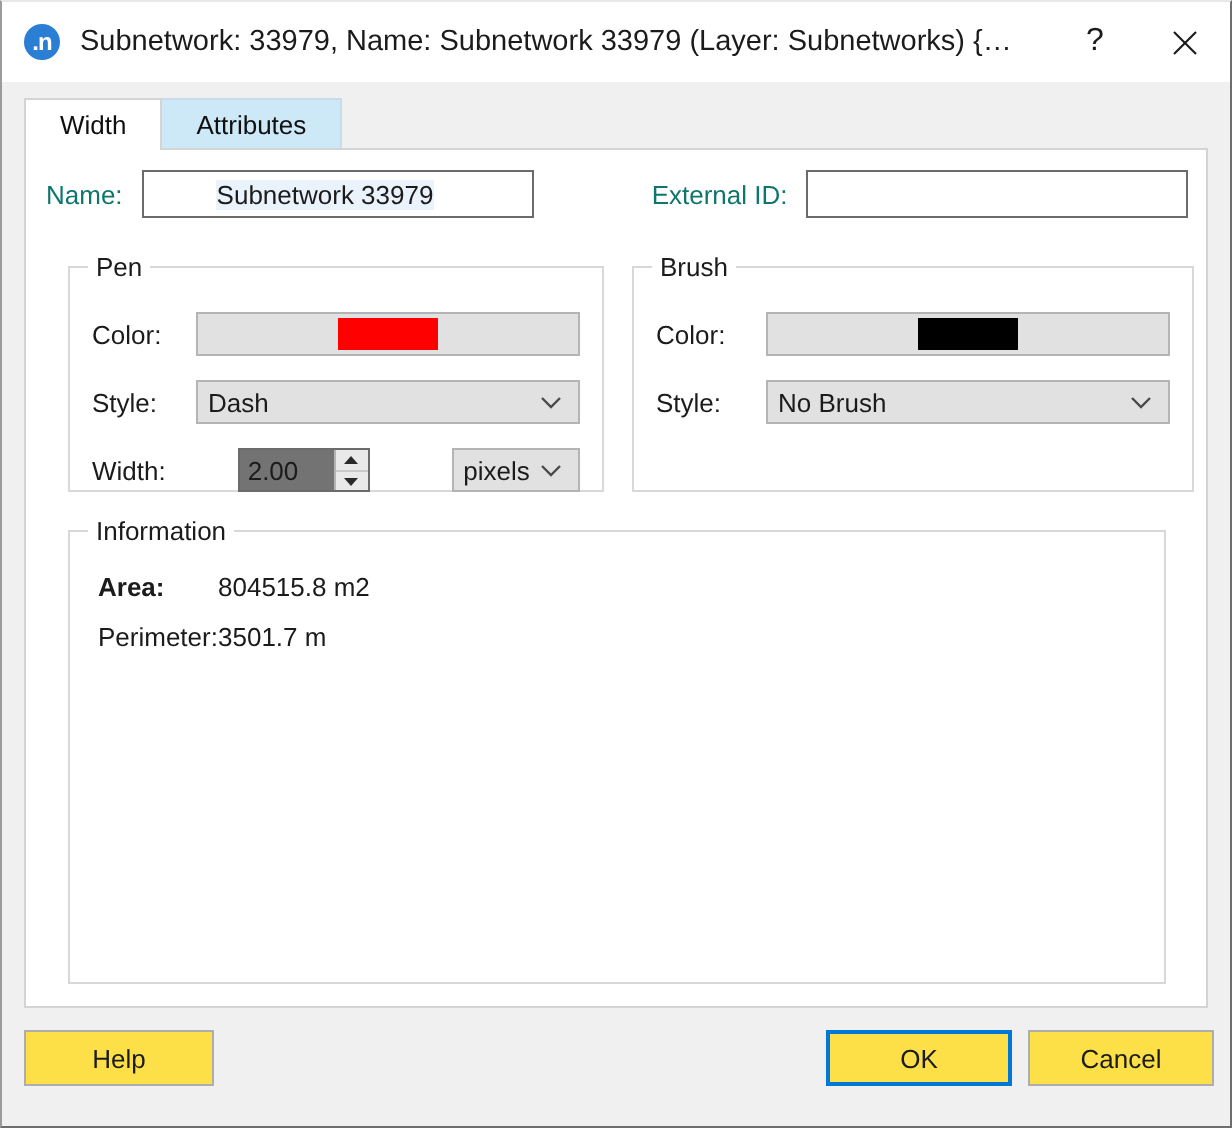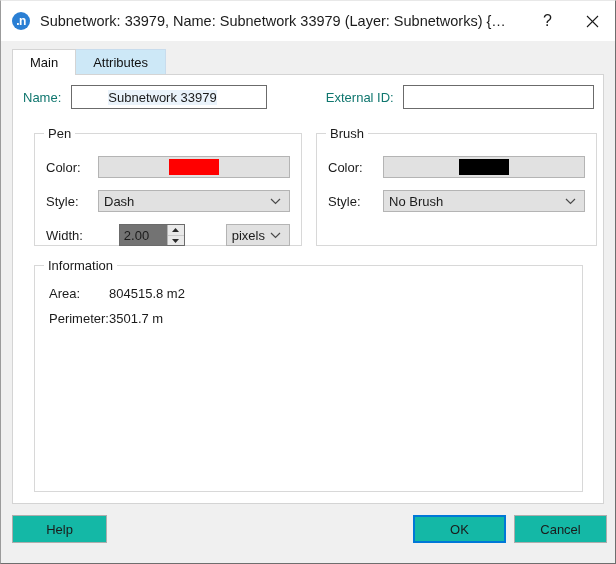--- a/index.html
+++ b/index.html
@@ -203,21 +203,21 @@
   }
 
   
   .footer {
     position: absolute; left: 0; right: 0; bottom: 0;
     height: 59px;
   }
   .btn {
     position: absolute;
     height: 28px;
-    background: #14b8a6;
+    background: #fde047;
     border: 1px solid #adadad;
     font-size: 13px; color: #1b1b1b;
     display: flex; align-items: center; justify-content: center;
     font-family: "Liberation Sans", sans-serif;
   }
   .btn.default {
     border: 2px solid #0078d7;
   }
   #help-btn   { left: 11px;  top: 11px; width: 95px; }
   #ok-btn     { left: 412px; top: 11px; width: 93px; }
@@ -236,21 +236,21 @@
     <div class="title-btn help">?</div>
     <div class="title-btn">
       <svg width="13" height="13" viewBox="0 0 13 13" aria-hidden="true">
         <line x1="1" y1="1" x2="12" y2="12" stroke="#1b1b1b" stroke-width="1.1"></line>
         <line x1="12" y1="1" x2="1" y2="12" stroke="#1b1b1b" stroke-width="1.1"></line>
       </svg>
     </div>
   </div>
 
   <div class="tabstrip">
-    <div class="tab active">Main</div>
+    <div class="tab active">Width</div>
     <div class="tab hovered">Attributes</div>
   </div>
 
   <div class="panel">
 
     <div class="namerow">
       <span class="lbl">Name:</span>
       <div class="txtfield" id="name-field">
         <span class="sel">Subnetwork 33979</span>
       </div>
@@ -330,21 +330,21 @@
             </svg>
           </span>
         </div>
       </div>
     </div>
 
     <div class="group" id="info-group">
       <span class="legend">Information</span>
 
       <div class="info-line" style="left:14px; top:20px;">
-        <span class="info-key" style="width:60px;">Area:</span><span>804515.8 m2</span>
+        <span class="info-key" style="width:60px;font-weight:bold;">Area:</span><span>804515.8 m2</span>
       </div>
 
       <div class="info-line" style="left:14px; top:45px;">
         <span class="info-key" style="width:60px;">Perimeter:</span><span>3501.7 m</span>
       </div>
 
     </div>
 
   </div>
 

